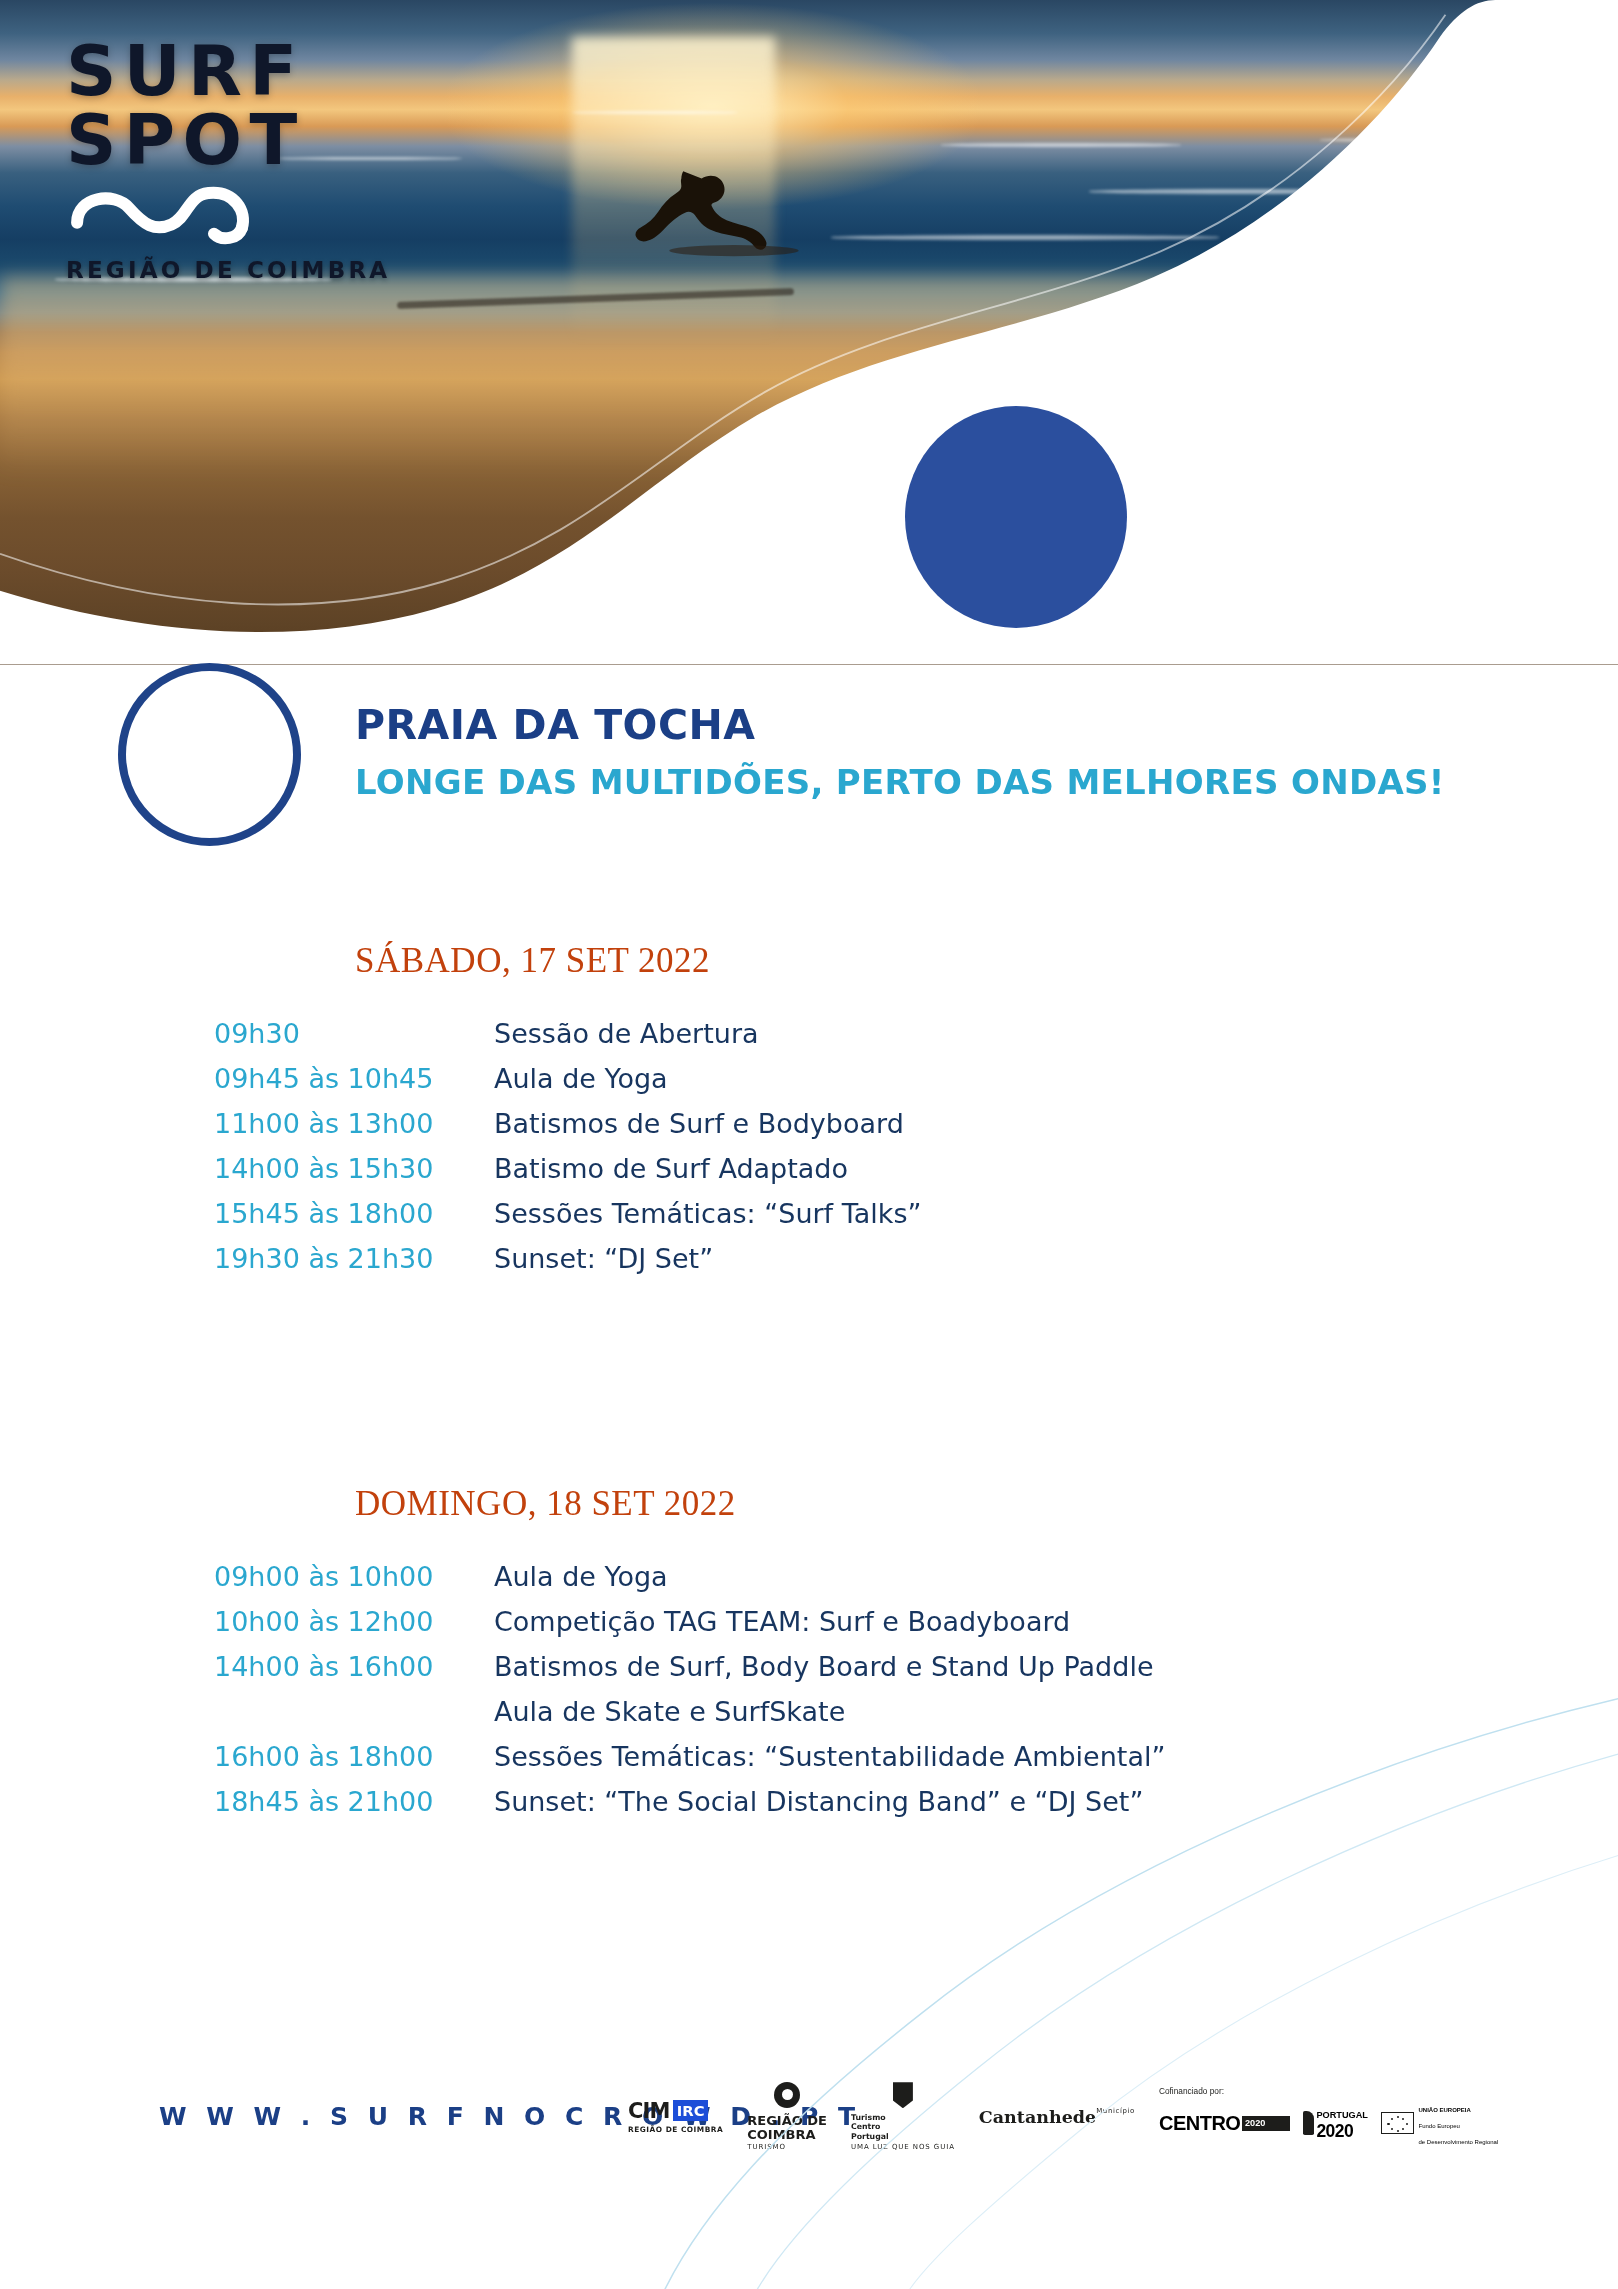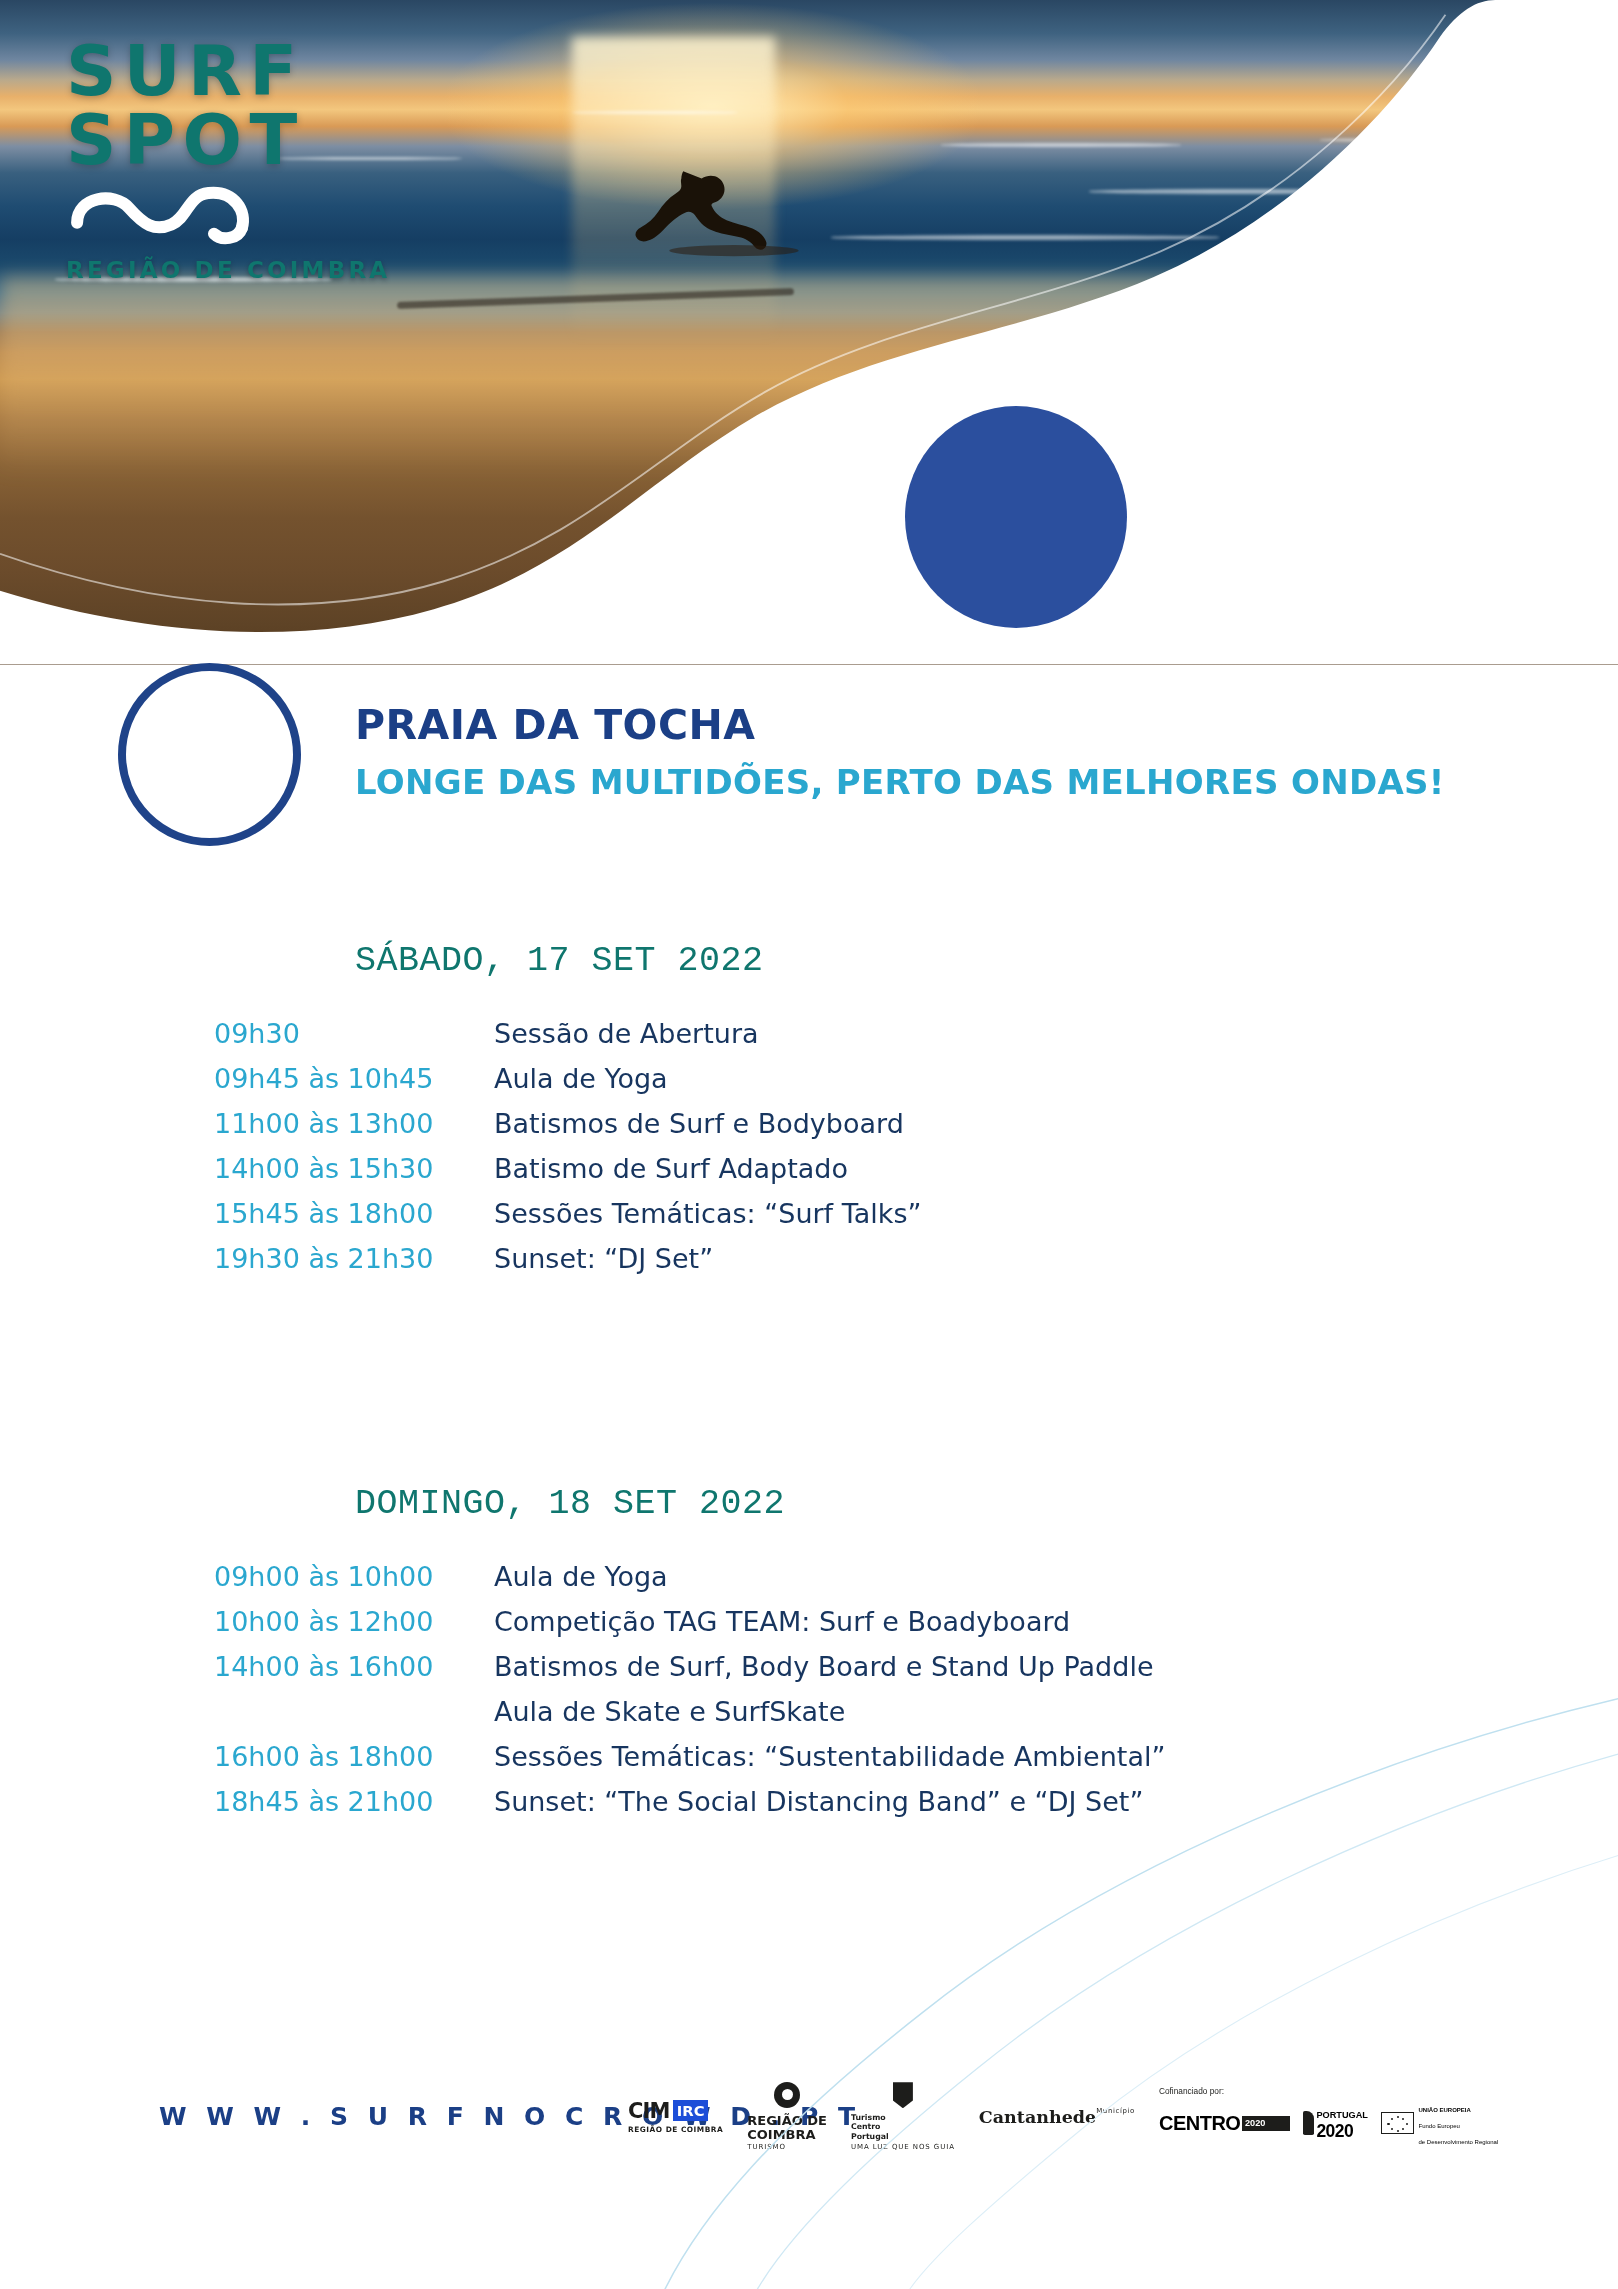--- a/index.html
+++ b/index.html
@@ -91,21 +91,21 @@
     filter: blur(0.9px);
   }
 
   
   .hero-mask { position: absolute; inset: 0; }
 
   
   .logo {
     position: absolute;
     left: 66px; top: 37px;
-    color: #0f766e;
+    color: #0f172a;
     z-index: 6;
   }
   .logo-surf, .logo-spot {
     font-family: "DejaVu Sans", sans-serif;
     font-weight: bold;
     font-size: 70px;
     letter-spacing: 7.4px;
     line-height: 0.98;
     text-shadow: 0 1.8px 7.4px rgba(0,0,0,0.25);
   }
@@ -157,24 +157,24 @@
     letter-spacing: 0.3px;
     color: #2aa7cf;
     margin-top: 13px;
   }
 
   
   .day { position: absolute; left: 355px; }
   .day-1 { top: 941px; }
   .day-2 { top: 1484px; }
   .day-title {
-    font-family: Liberation Mono, monospace;
+    font-family: Liberation Serif, serif;
     font-size: 35px;
     font-weight: normal;
-    color: #0f766e;
+    color: #c2410c;
     letter-spacing: 0.5px;
     margin-bottom: 37px;
   }
   .rows { display: block; }
   .row {
     display: flex;
     align-items: center;
     margin-bottom: 14px;
   }
   .row-time {

